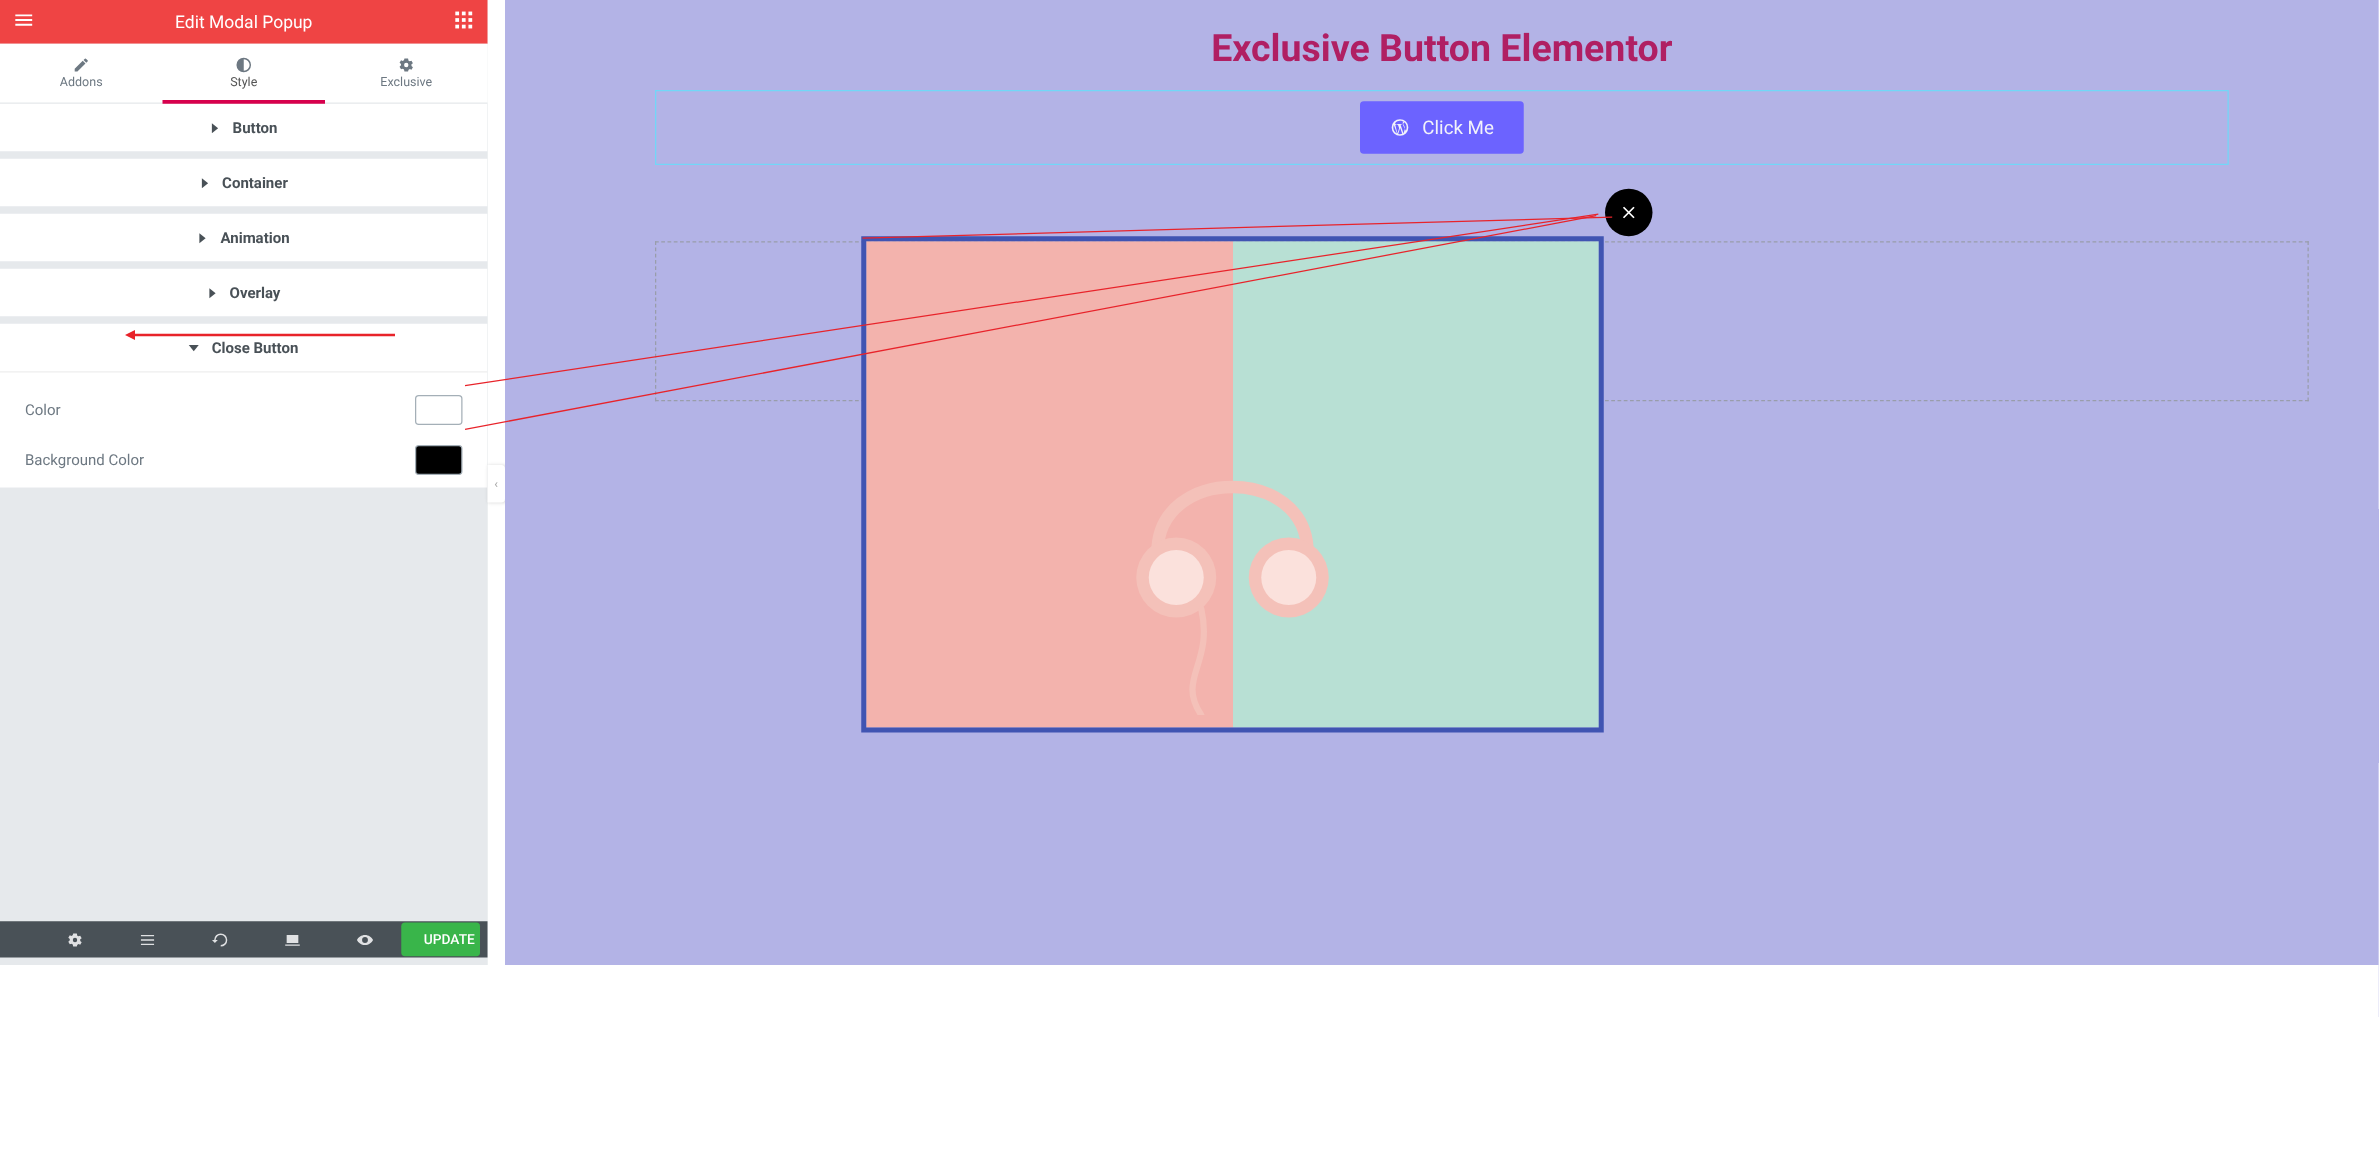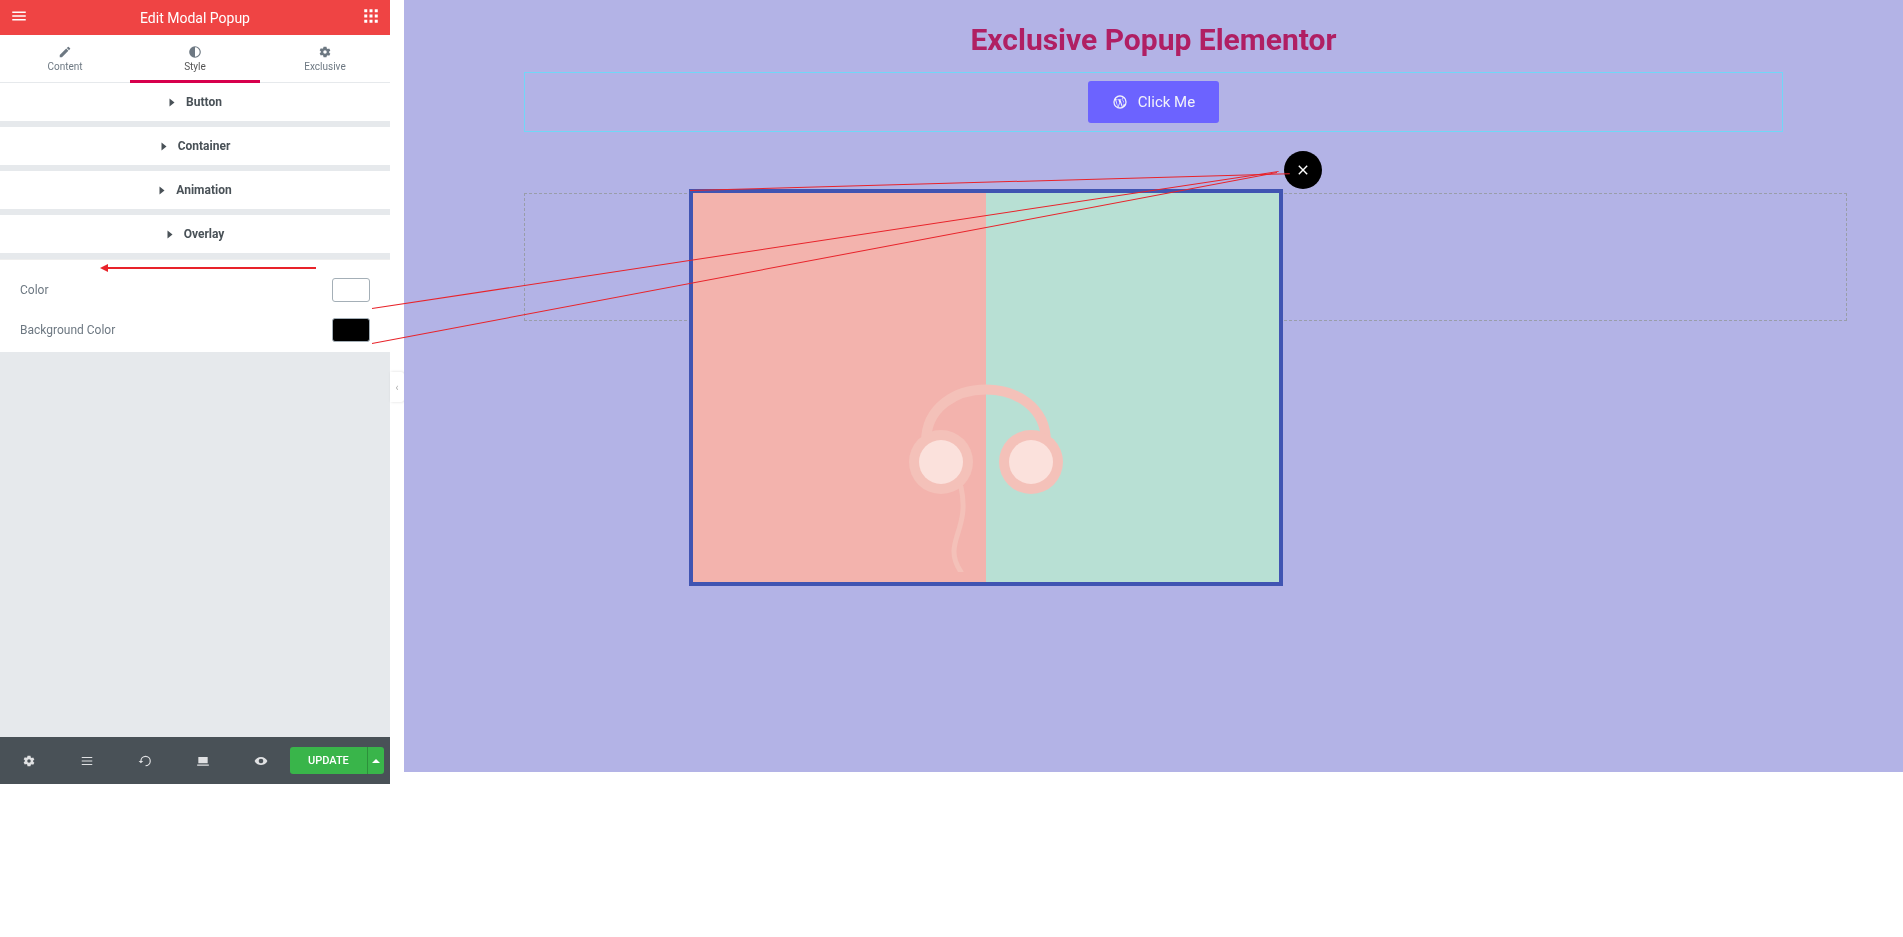--- a/index.html
+++ b/index.html
@@ -24,21 +24,21 @@
 .accordion-item.open .accordion-header .caret { transform: rotate(0deg); }
 .accordion-content { padding: 10px 20px 2px; border-top: 1px solid #eee; }
 .control-row { display: flex; align-items: center; justify-content: space-between; padding: 8px 0; font-size: 12px; color: #6d7882; }
 .color-swatch { width: 38px; height: 24px; border: 1px solid #a4afb7; border-radius: 3px; cursor: pointer; }
 .swatch-white { background: #fff; }
 .swatch-black { background: #000; }
 
 .collapse-handle { position: absolute; left: 390px; top: 372px; width: 14px; height: 30px; background: #fff; box-shadow: 1px 0 3px rgba(0,0,0,0.15); display: flex; align-items: center; justify-content: center; color: #aaa; font-size: 10px; border-radius: 0 3px 3px 0; }
 
 
-.bottombar { position: absolute; left: 0; top: 737px; width: 390px; height: 47px; background: #495157; display: flex; align-items: center; }
+.bottombar { position: absolute; left: 0; top: 737px; width: 390px; height: 29px; background: #495157; display: flex; align-items: center; padding-left: 31px; }
 .bottombar .bicon { flex: 0 0 58px; height: 35px; display: flex; align-items: center; justify-content: center; color: #e0e1e3; cursor: pointer; }
 .bottombar .bicon svg { width: 14px; height: 14px; fill: #e0e1e3; }
 .update-btn { margin-left: auto; height: 27px; background: #39b54a; color: #fff; font-size: 11px; font-weight: 500; display: flex; align-items: center; border-radius: 3px; overflow: hidden; margin-right: 6px; }
 .update-btn .main { padding: 0 18px; height: 100%; display: flex; align-items: center; cursor: pointer; }
 .update-btn .drop { width: 22px; height: 100%; border-left: 1px solid rgba(0,0,0,0.2); display: flex; align-items: center; justify-content: center; cursor: pointer; }
 .update-btn .drop::before { content: ''; width: 0; height: 0; border-left: 4px solid transparent; border-right: 4px solid transparent; border-bottom: 4px solid #fff; }
 
 
 .canvas { position: absolute; left: 404px; top: 0; right: 0; height: 772px; background: #b3b3e6; }
 .page-title { text-align: center; padding: 22px 0 10px; font-size: 30px; font-weight: 700; color: #b01f63; }
@@ -82,21 +82,21 @@
           <rect x="17" y="17" width="4" height="4"></rect>
         </svg>
     </span>
   </div>
 
   <div class="tabs">
     <div class="tab">
       <svg viewBox="0 0 24 24">
           <path d="M3 17.25V21h3.75L17.81 9.94l-3.75-3.75L3 17.25zM20.71 7.04a1 1 0 000-1.41l-2.34-2.34a1 1 0 00-1.41 0l-1.83 1.83 3.75 3.75 1.83-1.83z"></path>
         </svg>
-      <span>Content</span>
+      <span>Addons</span>
     </div>
     <div class="tab active">
       <svg viewBox="0 0 24 24">
           <path d="M12 2a10 10 0 100 20 10 10 0 000-20zm0 18V4a8 8 0 010 16z"></path>
         </svg>
       <span>Style</span>
     </div>
     <div class="tab">
       <svg viewBox="0 0 24 24">
           <path d="M19.14 12.94a7.07 7.07 0 000-1.88l2.03-1.58-2-3.46-2.39.96a7.03 7.03 0 00-1.63-.94L14.5 3h-5l-.65 2.54c-.58.24-1.12.55-1.63.94l-2.39-.96-2 3.46 2.03 1.58a7.07 7.07 0 000 1.88L2.83 14.5l2 3.46 2.39-.96c.5.39 1.05.7 1.63.94L9.5 21h5l.65-2.54c.58-.24 1.12-.55 1.63-.94l2.39.96 2-3.46-2.03-1.58zM12 15a3 3 0 110-6 3 3 0 010 6z"></path>
@@ -124,20 +124,24 @@
           <span>Animation</span>
         </div>
     </div>
     <div class="accordion-item">
       <div class="accordion-header">
           <span class="caret"></span>
           <span>Overlay</span>
         </div>
     </div>
     <div class="accordion-item open">
+      <div class="accordion-header">
+          <span class="caret"></span>
+          <span>Close Button</span>
+        </div>
       <div class="accordion-content">
         <div class="control-row">
           <span>Color</span>
           <div class="color-swatch swatch-white"></div>
         </div>
         <div class="control-row">
           <span>Background Color</span>
           <div class="color-swatch swatch-black"></div>
         </div>
       </div>
@@ -175,21 +179,21 @@
     </div>
   <div class="update-btn">
     <div class="main">
         <span>UPDATE</span>
       </div>
     <div class="drop"></div>
   </div>
 </div>
 
 <div class="canvas">
-  <div class="page-title">Exclusive Popup Elementor</div>
+  <div class="page-title">Exclusive Button Elementor</div>
   <div class="section-frame">
     <div class="click-btn">
       <svg viewBox="0 0 24 24">
           <path d="M12 2a10 10 0 100 20 10 10 0 000-20zm-8 10c0-1.1.2-2.1.6-3.1l3.8 10.4A8 8 0 014 12zm8 8c-.8 0-1.5-.1-2.2-.3l2.4-7 2.5 6.8c-.9.3-1.8.5-2.7.5zm1.1-11.8h2.2c1 0 1-.9 1-.9-1 .1-1.7.1-1.7.1.6-1 1.4-1.6 1.4-2.5A8 8 0 0120 12c0 1.5-.4 2.8-1 4l-3.9-7.8zM6.3 6.5C7.8 5 9.8 4 12 4c2.1 0 4 .8 5.4 2.2-.7.1-1.3.8-1.3 1.7 0 .8.5 1.5 1 2.3.4.7.8 1.5.8 2.7 0 .8-.3 1.8-.7 3.1l-1 3.1-3.5-10.4c.6 0 1.1-.1 1.1-.1.5-.1.5-.9-.1-.9 0 0-1.6.1-2.6.1-1 0-2.5-.1-2.5-.1-.6 0-.6.8-.1.9 0 0 .5.1 1 .1l1.5 4.1-2.1 6.3L6.3 8.7c.6 0 1.1-.1 1.1-.1.5-.1.5-.9-.1-.9 0 0-1 .1-1.1.1.1-.4.1-.9.1-1.3z"></path>
         </svg>
       <span>Click Me</span>
     </div>
   </div>
 
   <div class="dashed-area"></div>

